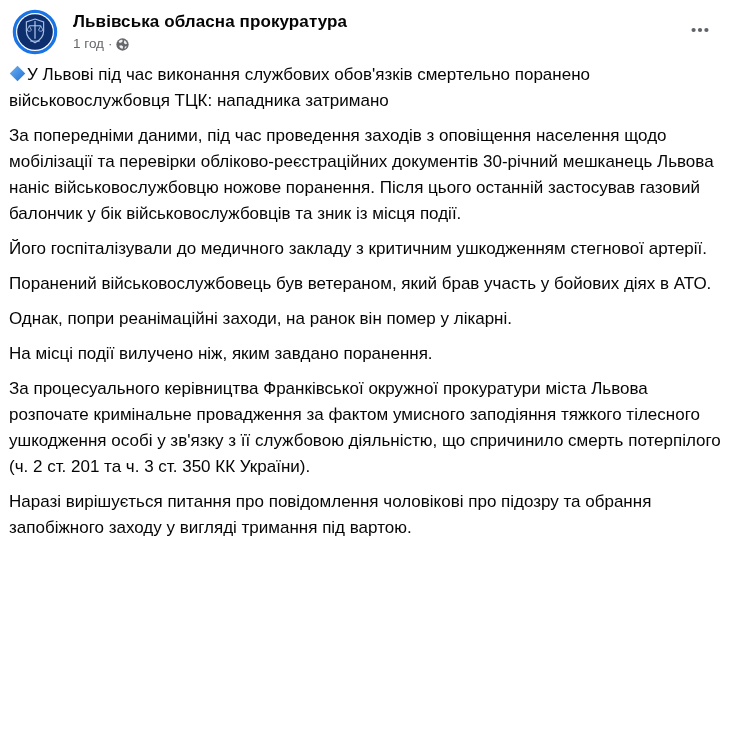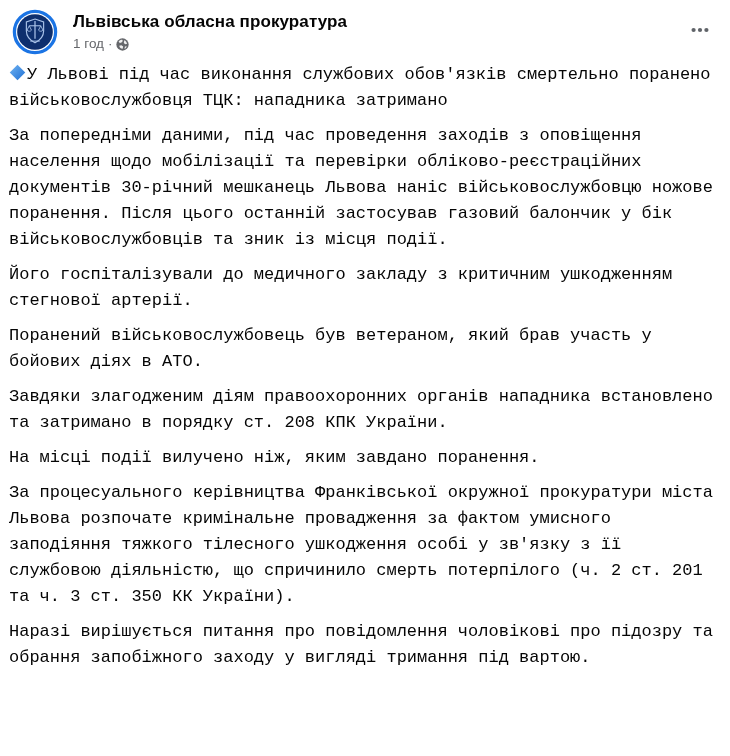--- a/index.html
+++ b/index.html
@@ -74,21 +74,20 @@
   }
   
   .body {
     padding: 5px 9px 6px 9px;
     font-size: 17px;
     line-height: 26px;
     color: #050505;
   }
   .body p {
     margin: 0 0 9px 0;
-    font-family: Liberation Mono, monospace;
   }
   .body p:last-child { margin-bottom: 0; }
   .diamond-icon {
     display: inline-block;
     vertical-align: -2px;
     margin-right: 1px;
     line-height: 0;
   }
 </style>
 </head>
@@ -148,19 +147,19 @@
               <stop offset="1" stop-color="#1f6fd4"></stop>
             </linearGradient>
           </defs>
           <polygon points="9,0.8 17.2,9 9,17.2 0.8,9" fill="url(#dg)"></polygon>
         </svg>
       </span><span>У Львові під час виконання службових обов'язків смертельно поранено військовослужбовця ТЦК: нападника затримано</span>
     </p>
     <p>За попередніми даними, під час проведення заходів з оповіщення населення щодо мобілізації та перевірки обліково-реєстраційних документів 30-річний мешканець Львова наніс військовослужбовцю ножове поранення. Після цього останній застосував газовий балончик у бік військовослужбовців та зник із місця події.</p>
     <p>Його госпіталізували до медичного закладу з критичним ушкодженням стегнової артерії.</p>
     <p>Поранений військовослужбовець був ветераном, який брав участь у бойових діях в АТО.</p>
-    <p>Завдяки злагодженим діям правоохоронних органів нападника встановлено та затримано в порядку ст. 208 КПК України.</p>
+    <p>Однак, попри реанімаційні заходи, на ранок він помер у лікарні.</p>
     <p>На місці події вилучено ніж, яким завдано поранення.</p>
     <p>За процесуального керівництва Франківської окружної прокуратури міста Львова розпочате кримінальне провадження за фактом умисного заподіяння тяжкого тілесного ушкодження особі у зв'язку з її службовою діяльністю, що спричинило смерть потерпілого (ч. 2 ст. 201 та ч. 3 ст. 350 КК України).</p>
     <p>Наразі вирішується питання про повідомлення чоловікові про підозру та обрання запобіжного заходу у вигляді тримання під вартою.</p>
   </div>
 
 </div>
 
 </body></html>

